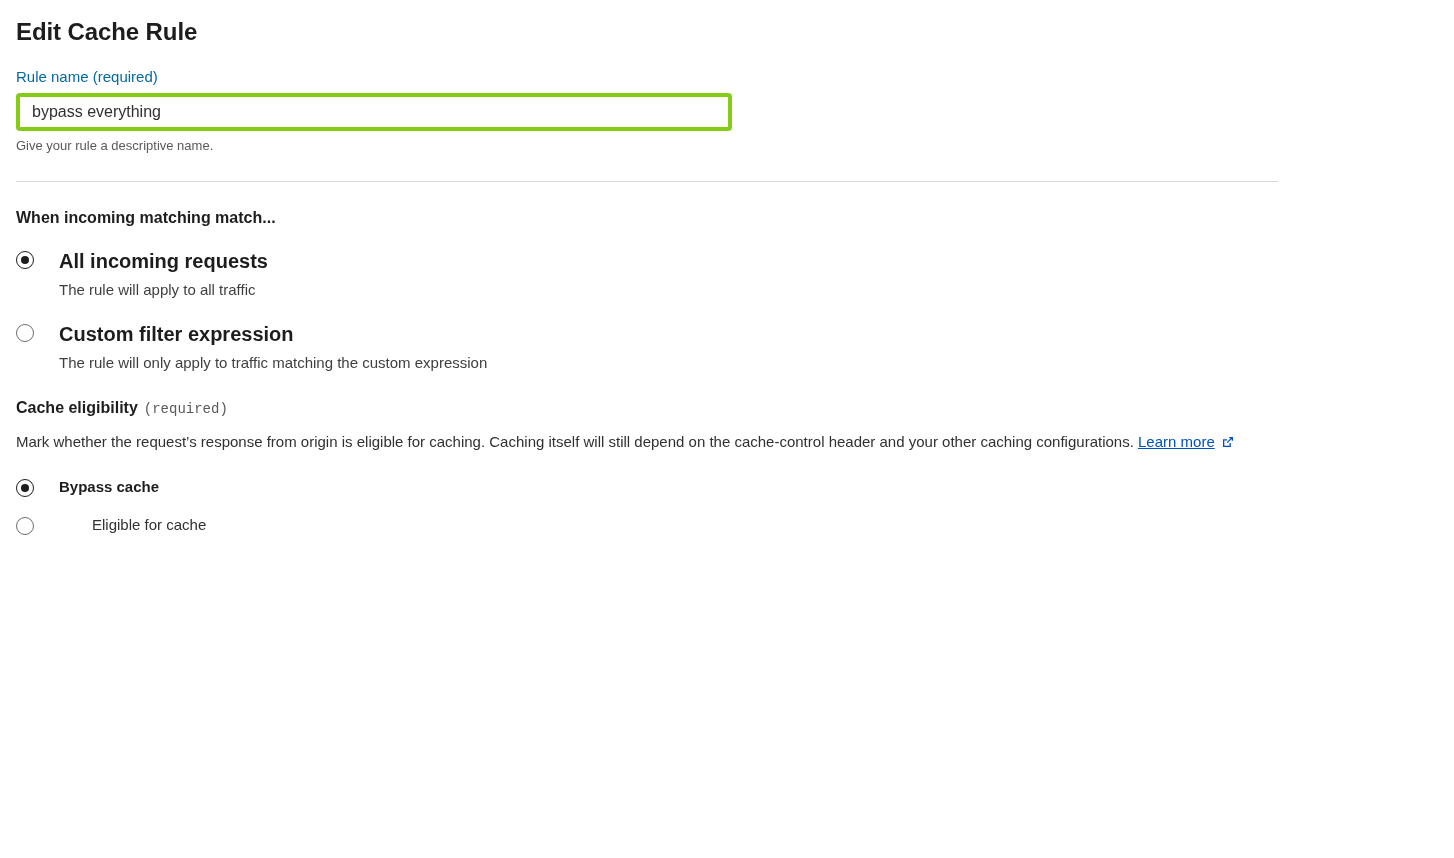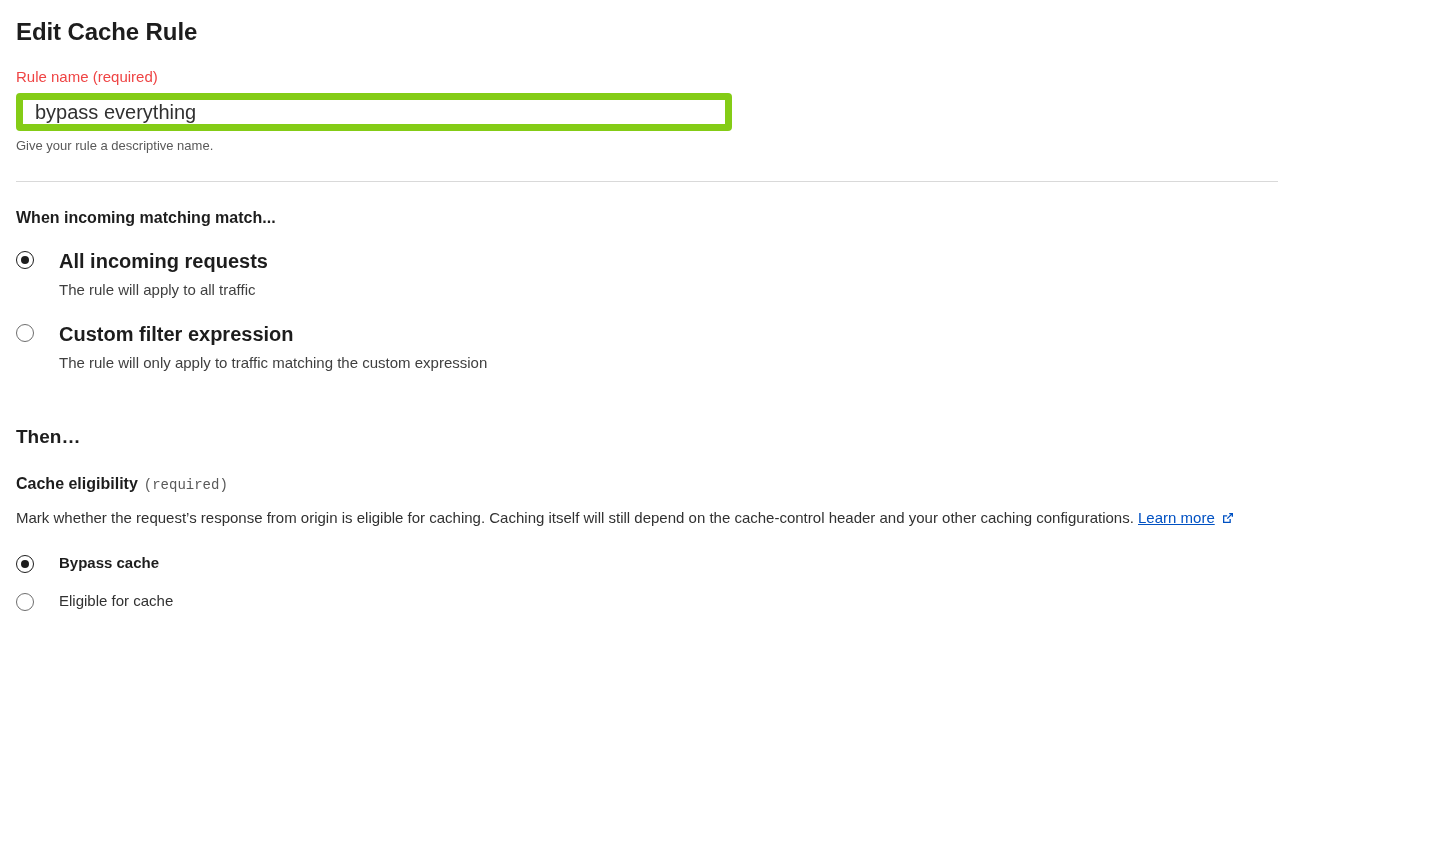--- a/index.html
+++ b/index.html
@@ -21,31 +21,31 @@
   }
   h1.page-title {
     font-size: 24px;
     font-weight: bold;
     margin: 0 0 22px 0;
     letter-spacing: -0.1px;
     color: #1d1d1d;
   }
   .field-label {
     font-size: 15px;
-    color: #ef4444;
+    color: #0369a1;
     margin-bottom: 8px;
   }
   .text-input {
     width: 716px;
     height: 38px;
     box-sizing: border-box;
-    border: 7px solid #84cc16;
+    border: 4px solid #84cc16;
     border-radius: 4px;
     font-family: "Liberation Sans", sans-serif;
-    font-size: 20px;
+    font-size: 16px;
     color: #313131;
     padding: 0 12px;
     background: #fff;
     outline: none;
   }
   .help-text {
     font-size: 13px;
     color: #595959;
     margin-top: 7px;
   }
@@ -154,21 +154,21 @@
     margin-left: 6px;
   }
   .radio-group-compact {
     margin-top: 22px;
   }
   .radio-row-compact {
     display: flex;
     align-items: center;
     margin-bottom: 18px;
   }
-  .radio-row-compact:last-child { margin-bottom: 0; }
+  .radio-row-compact:last-child { margin-bottom: 0; gap: 33px; }
   .radio-row-compact .label-bold {
     margin-left: 25px;
     font-size: 15px;
     font-weight: bold;
     color: #1d1d1d;
   }
   .radio-row-compact .label-normal {
     margin-left: 25px;
     font-size: 15px;
     color: #313131;
@@ -204,21 +204,20 @@
     <div class="radio-row">
       <div class="radio"></div>
       <div class="radio-texts">
         <div class="radio-title">Custom filter expression</div>
         <div class="radio-desc">The rule will only apply to traffic matching the custom expression</div>
       </div>
     </div>
 
   </div>
 
-  <h2 class="then-heading">Then…</h2>
 
   <div class="eligibility-label">
     <span class="strong">Cache eligibility</span><span class="req">(required)</span>
   </div>
 
   <div class="paragraph">
     <span>Mark whether the request’s response from origin is eligible for caching. Caching itself will still depend on the cache-control header and your other caching configurations.</span>
     <a class="learn-more" href="#">Learn more</a><span class="ext-icon"><svg width="14" height="14" viewBox="0 0 14 14" aria-hidden="true">
           <path d="M2 4.2h4.2v1.3H3.3v5.2h5.2V7.9h1.3v4.2H2z" fill="#0051c3"></path>
           <path d="M8.2 1.9H12v3.8h-1.3V4.1l-4 4-.95-.95 4-4H8.2z" fill="#0051c3"></path>

